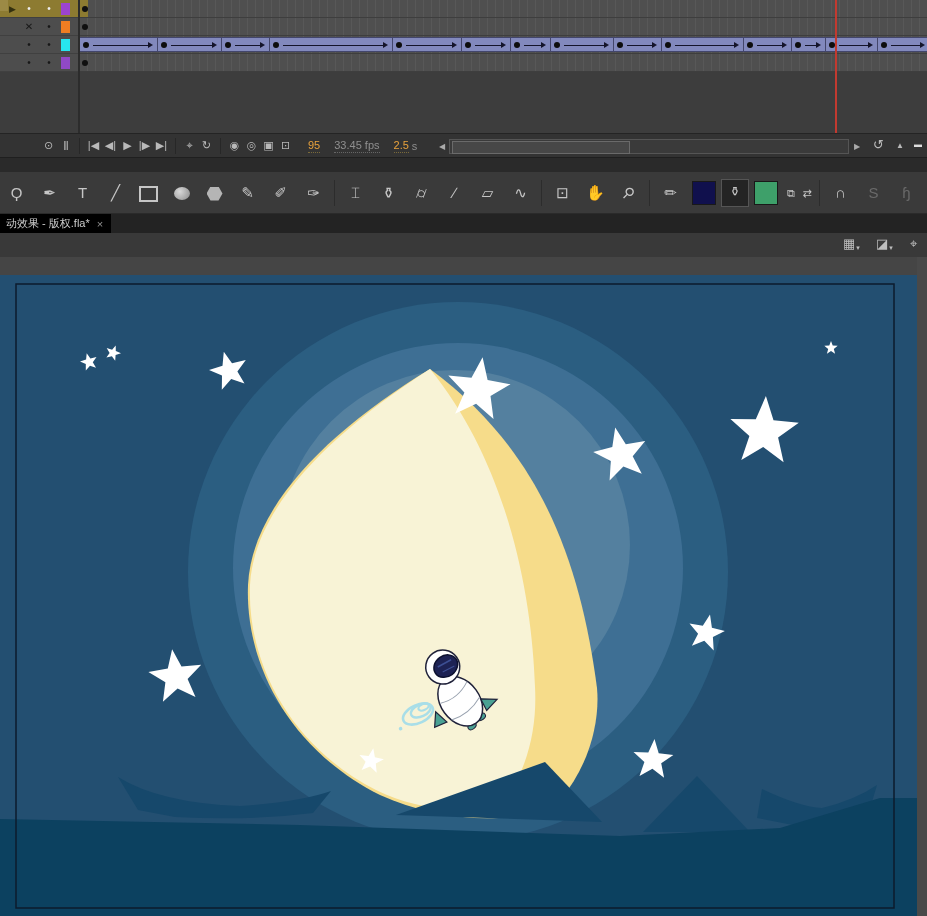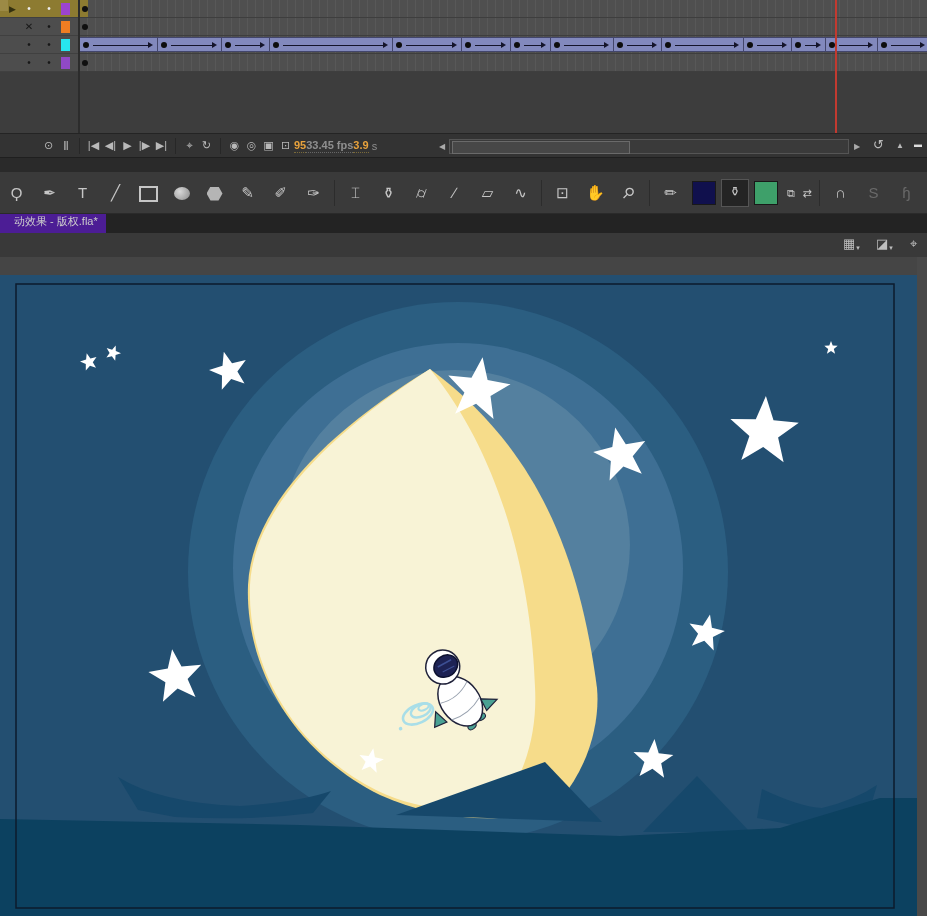--- a/index.html
+++ b/index.html
@@ -32,21 +32,21 @@
   #tl-empty{position:absolute;left:0;top:72px;width:927px;height:61px;background:#3d3d3d;}
   #corner-chip{position:absolute;left:0;top:0;width:8px;height:11px;background:#9c8a45;}
   #playhead{position:absolute;top:0;width:2px;height:133px;background:#c23a30;}
   
   #tl-controls{position:absolute;left:0;top:133px;width:927px;height:25px;background:#333333;
       border-top:1px solid #242424;border-bottom:1px solid #1f1f1f;box-sizing:border-box;
       display:flex;align-items:center;}
   .ctrl{color:#b9b9b9;font-size:11px;line-height:23px;text-align:center;min-width:17px;cursor:default;}
   .ctrl.first{margin-left:40px;}
   .ctrl-sep{width:1px;height:16px;background:#272727;margin:0 5px;}
-  .num{font-size:11px;border-bottom:1px dotted #7a6a3a;padding-bottom:1px;font-weight:bold;}
+  .num{font-size:11px;margin-left:14px;border-bottom:1px dotted #7a6a3a;padding-bottom:1px;}
   .num.orange{color:#e8a23c;}
   .num.gray{color:#8f8f8f;border-bottom-color:#666;}
   .unit{color:#8f8f8f;font-size:11px;margin-left:3px;}
   #tl-scroll{position:absolute;left:436px;top:5px;width:428px;height:15px;}
   .scr-btn{position:absolute;top:0;width:12px;height:15px;color:#aaa;font-size:8px;line-height:15px;text-align:center;}
   #scr-track{position:absolute;left:13px;top:0;width:400px;height:15px;background:#3a3a3a;border:1px solid #555;box-sizing:border-box;}
   #scr-thumb{position:absolute;top:1px;height:11px;background:#474747;border:1px solid #6a6a6a;}
   .tl-right-ic{position:absolute;top:3px;color:#b9b9b9;font-size:13px;}
   
   #strip1{position:absolute;left:0;top:158px;width:927px;height:14px;background:#2a2a2a;}
@@ -59,22 +59,22 @@
   .tool-sep{width:1px;height:26px;background:#2c2c2c;margin:0 4px;}
   .shape-rect{display:inline-block;width:15px;height:12px;border:2px solid #c6c6c6;vertical-align:middle;}
   .shape-oval{display:inline-block;width:16px;height:13px;border-radius:50%;
       background:radial-gradient(circle at 35% 35%,#d9d9d9,#8a8a8a);vertical-align:middle;}
   .shape-hex{display:inline-block;width:16px;height:14px;background:#b5b5b5;vertical-align:middle;
       clip-path:polygon(25% 0,75% 0,100% 50%,75% 100%,25% 100%,0 50%);}
   .swatch{width:22px;height:22px;border:1px solid #191919;margin:0 5px;}
   .chip{width:26px;height:26px;background:#242424;border:1px solid #555;line-height:24px;font-size:13px;}
   
   #tabbar{position:absolute;left:0;top:214px;width:927px;height:19px;background:#232323;}
-  #doc-tab{position:absolute;left:0;top:0;height:19px;background:#4c1d95;padding:0 8px 0 14px;
-      display:flex;align-items:center;gap:7px;flex-direction:column;}
+  #doc-tab{position:absolute;left:0;top:0;height:19px;background:#000000;padding:0 8px 0 6px;
+      display:flex;align-items:center;gap:7px;}
   #doc-tab .title{color:#cccccc;font-size:11px;white-space:nowrap;}
   #doc-tab .close{color:#909090;font-size:11px;}
   #stagebar{position:absolute;left:0;top:233px;width:927px;height:24px;background:#393939;}
   .stage-ic{position:absolute;top:3px;color:#bdbdbd;font-size:13px;}
   .caret{font-size:7px;color:#bdbdbd;vertical-align:-2px;margin-left:1px;}
   #band{position:absolute;left:0;top:257px;width:927px;height:18px;background:#454545;}
   
   #scene{position:absolute;left:0;top:275px;width:927px;height:641px;}
   #pasteboard-strip{position:absolute;left:917px;top:257px;width:10px;height:659px;background:#494949;}
 </style>
@@ -215,21 +215,21 @@
       <div class="ctrl-sep"></div>
       <span class="ctrl">⌖</span>
       <span class="ctrl">↻</span>
       <div class="ctrl-sep"></div>
       <span class="ctrl">◉</span>
       <span class="ctrl">◎</span>
       <span class="ctrl">▣</span>
       <span class="ctrl">⊡</span>
       <span id="frame-num" class="num orange">95</span>
     <span id="fps-num" class="num gray">33.45 fps</span>
-    <span id="time-num" class="num orange">3.9</span>
+    <span id="time-num" class="num orange">2.5</span>
     <span class="unit">s</span>
     <div id="tl-scroll">
       <span class="scr-btn" style="left:0">◀</span>
       <div id="scr-track">
         <div id="scr-thumb" style="left:2px;width:176px;"></div>
       </div>
       <span class="scr-btn" style="left:415px">▶</span>
     </div>
     <span class="tl-right-ic" style="left:873px">↺</span>
     <span class="tl-right-ic" style="left:896px;font-size:8px;top:7px">▲</span>

